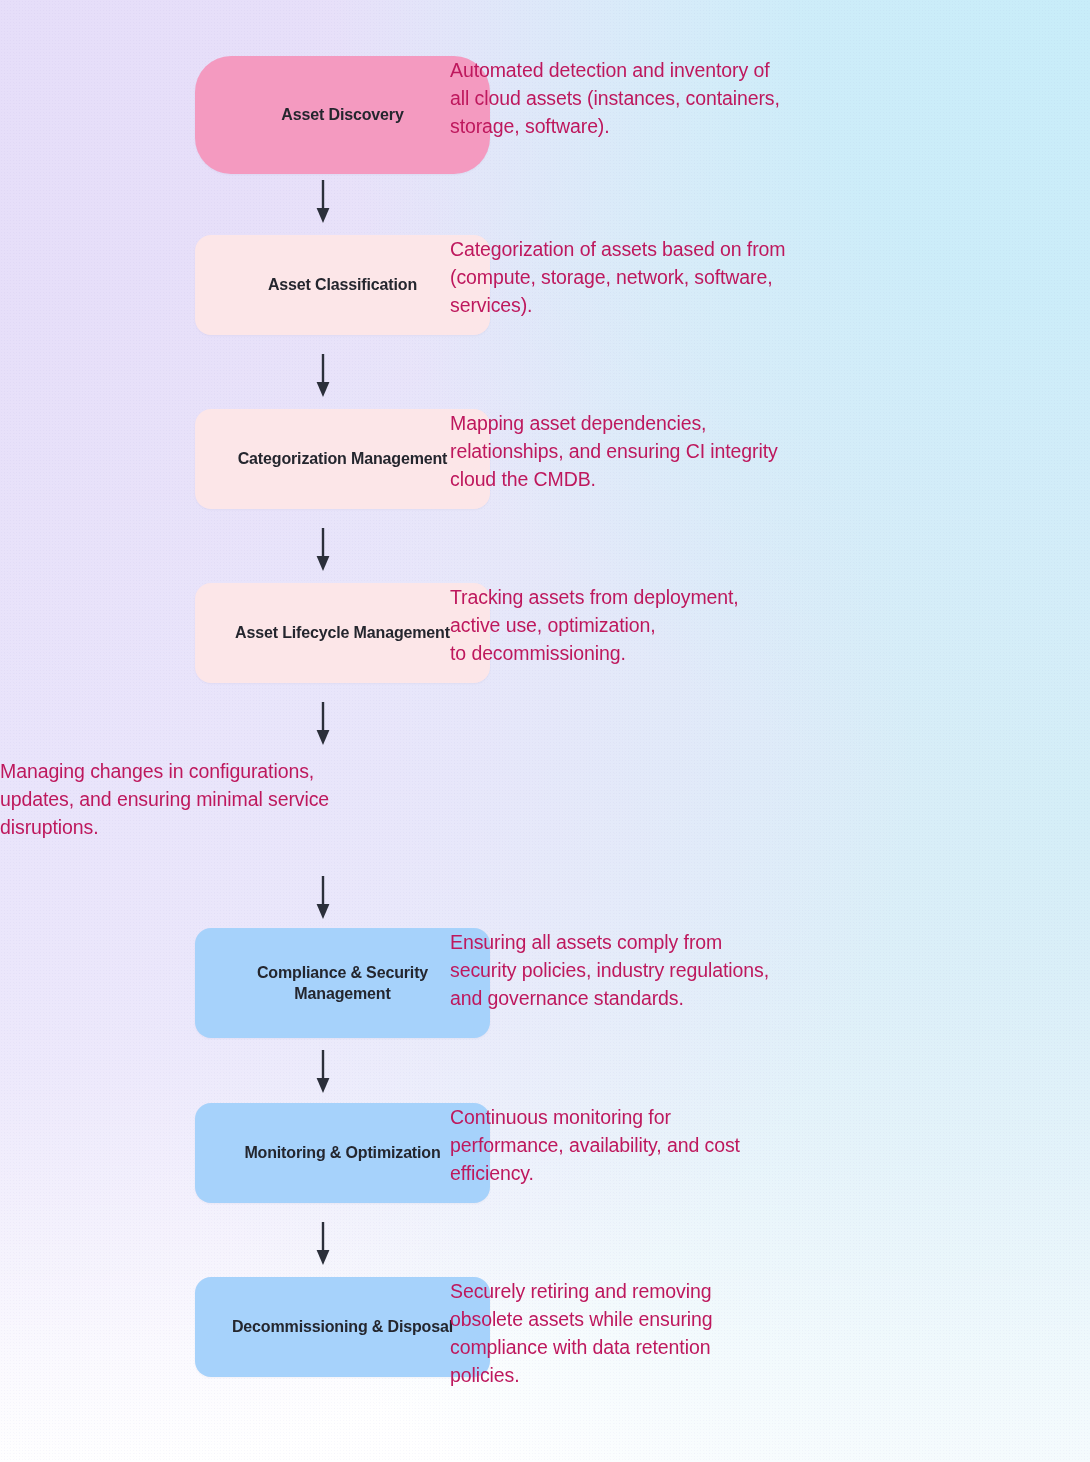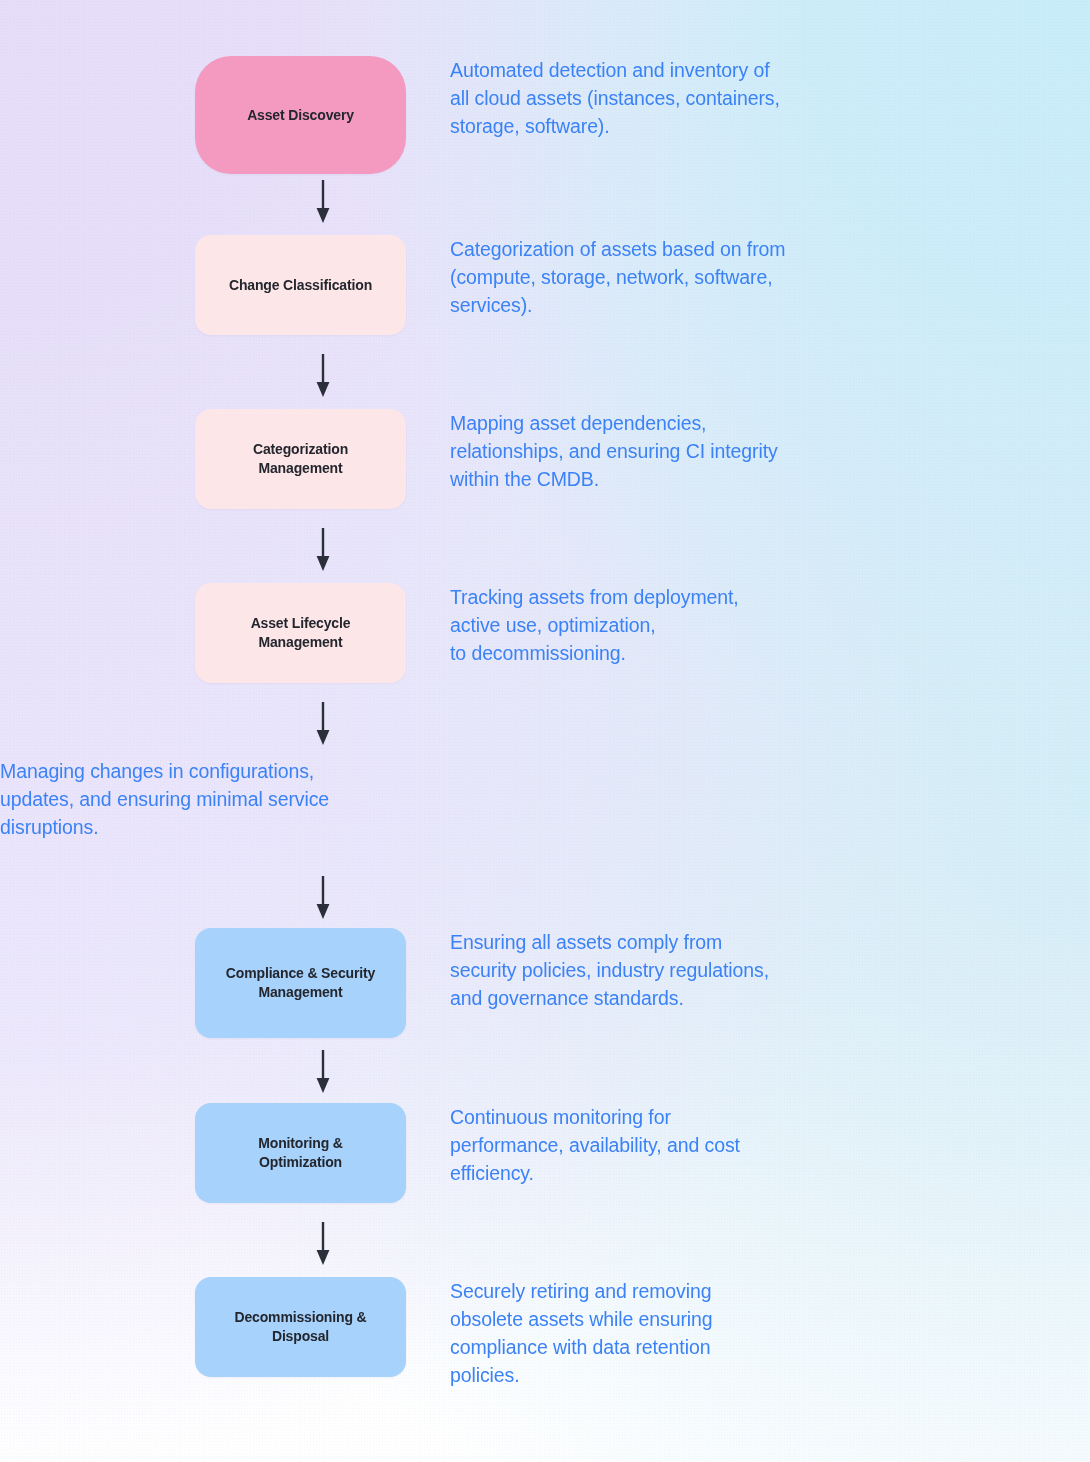--- a/index.html
+++ b/index.html
@@ -55,49 +55,49 @@
 
   .node-col {
     width: 450px;
     padding-left: 195px;
     display: flex;
     flex-direction: column;
     align-items: flex-start;
   }
 
   .node {
-    width: 211px;
+    width: 295px;
     border-radius: 16px;
     display: flex;
     align-items: center;
     justify-content: center;
     text-align: center;
     font-weight: bold;
-    font-size: 14px;
+    font-size: 16px;
     line-height: 1.33;
     color: #24262e;
     letter-spacing: -0.15px;
     padding: 10px 24px;
     box-shadow: 0 1px 2px rgba(60,50,110,0.05);
   }
 
   .node.accent   { background: #f49ac0; border-radius: 36px; }
   .node.soft     { background: #fce6e8; }
   .node.blue     { background: #a6d2fb; }
 
   .node.h-lg  { height: 118px; }
   .node.h-md  { height: 100px; }
   .node.h-xl  { height: 110px; }
 
   .desc {
     flex: 1;
     padding-right: 104px;
     font-size: 19.5px;
     line-height: 1.44;
-    color: #3b82f6;
+    color: #be185d;
     letter-spacing: -0.1px;
     white-space: pre-line;
   }
 
   
   .arrow {
     position: absolute;
     left: 313px;
     width: 20px;
   }
@@ -121,41 +121,41 @@
   </div>
   <div class="arrow" style="top:180px;">
     <svg width="20" height="44" viewBox="0 0 20 44" aria-hidden="true">
       <line x1="10" y1="0" x2="10" y2="31" stroke="#2b2f3a" stroke-width="2.4"></line>
       <polygon points="10,43 3.6,28 16.4,28" fill="#2b2f3a"></polygon>
     </svg>
   </div>
 
   <div class="row" style="top:235px;">
     <div class="node-col">
-      <div class="node soft h-md">Change Classification</div>
+      <div class="node soft h-md">Asset Classification</div>
     </div>
     <div class="desc">Categorization of assets based on from
 (compute, storage, network, software,
 services).</div>
   </div>
   <div class="arrow" style="top:354px;">
     <svg width="20" height="44" viewBox="0 0 20 44" aria-hidden="true">
       <line x1="10" y1="0" x2="10" y2="31" stroke="#2b2f3a" stroke-width="2.4"></line>
       <polygon points="10,43 3.6,28 16.4,28" fill="#2b2f3a"></polygon>
     </svg>
   </div>
 
   <div class="row" style="top:409px;">
     <div class="node-col">
       <div class="node soft h-md">Categorization
 Management</div>
     </div>
     <div class="desc">Mapping asset dependencies,
 relationships, and ensuring CI integrity
-within the CMDB.</div>
+cloud the CMDB.</div>
   </div>
   <div class="arrow" style="top:528px;">
     <svg width="20" height="44" viewBox="0 0 20 44" aria-hidden="true">
       <line x1="10" y1="0" x2="10" y2="31" stroke="#2b2f3a" stroke-width="2.4"></line>
       <polygon points="10,43 3.6,28 16.4,28" fill="#2b2f3a"></polygon>
     </svg>
   </div>
 
   <div class="row" style="top:583px;">
     <div class="node-col">

